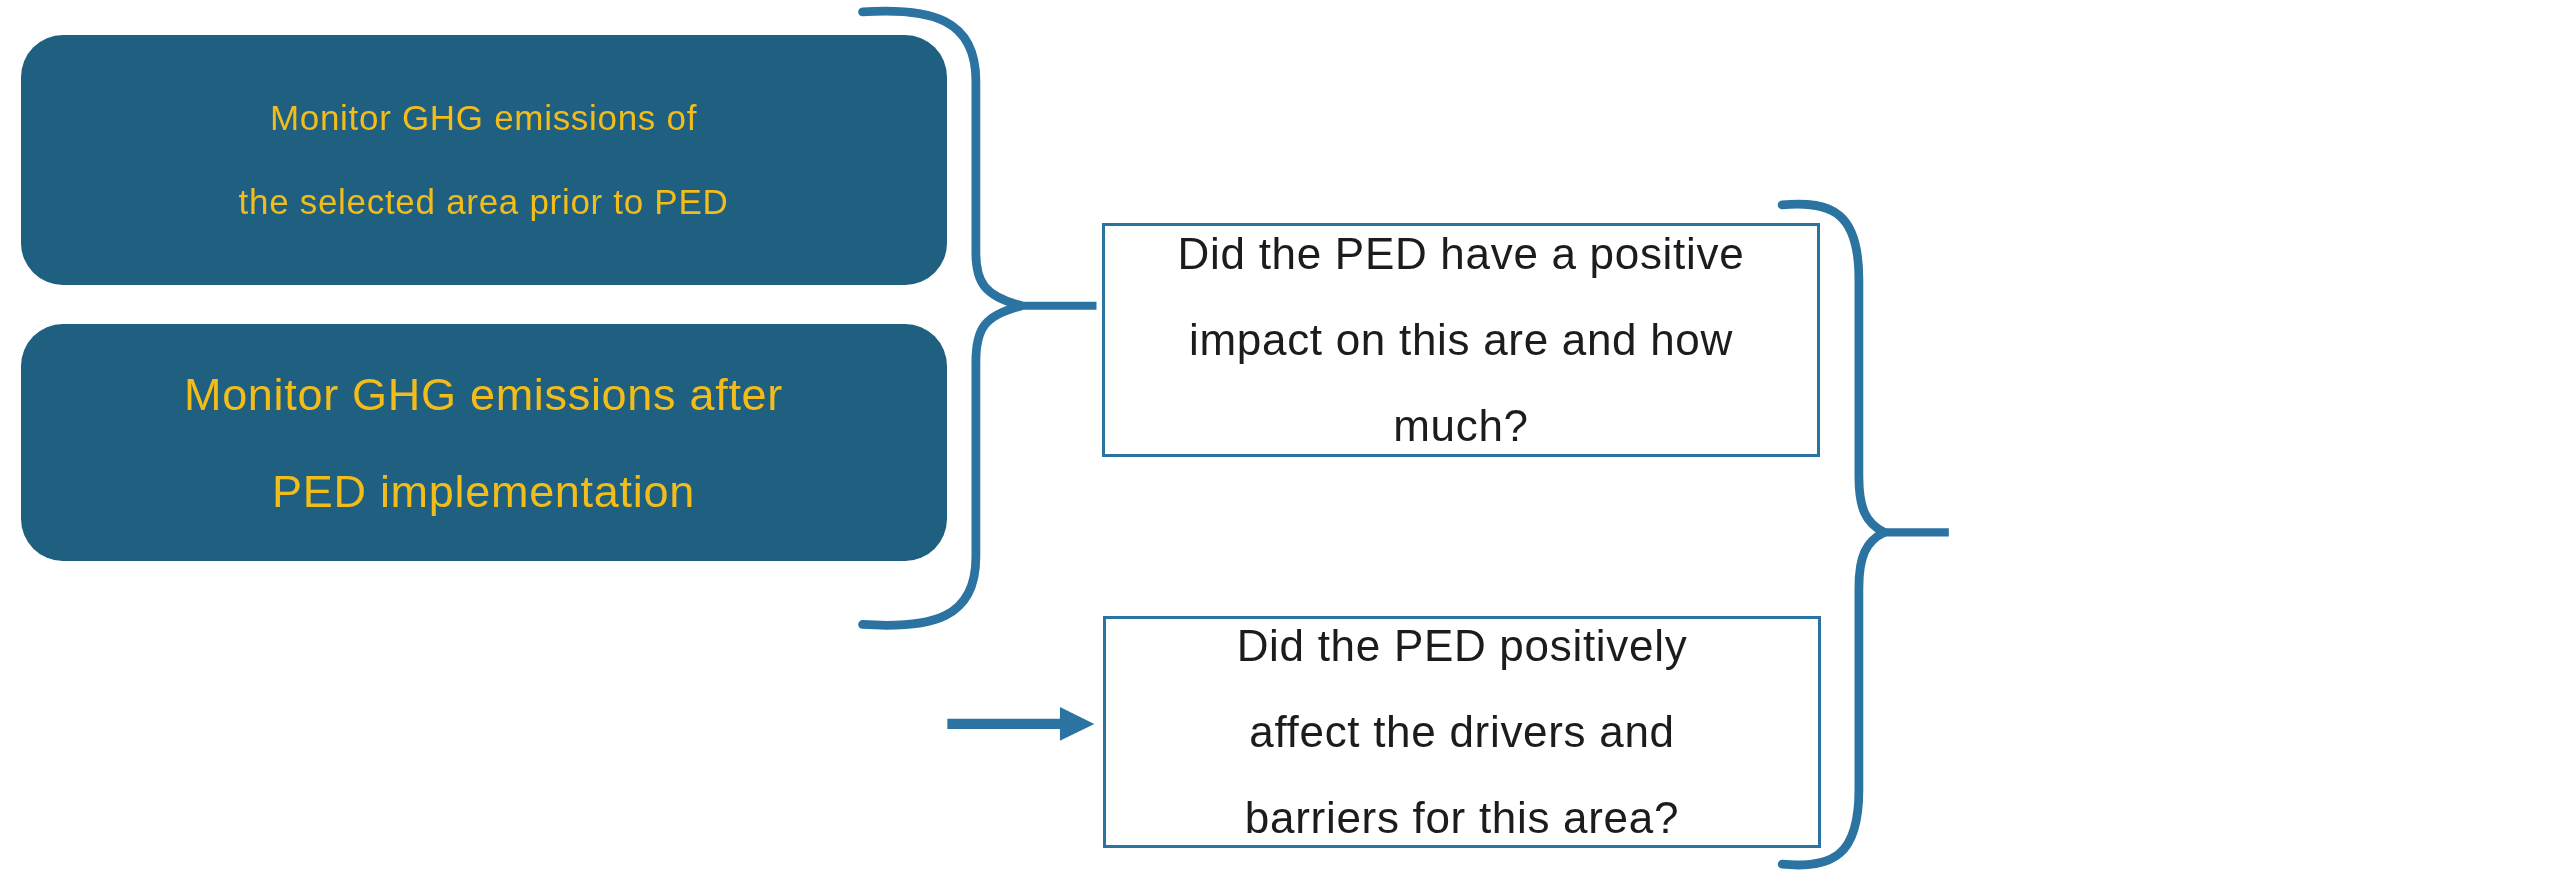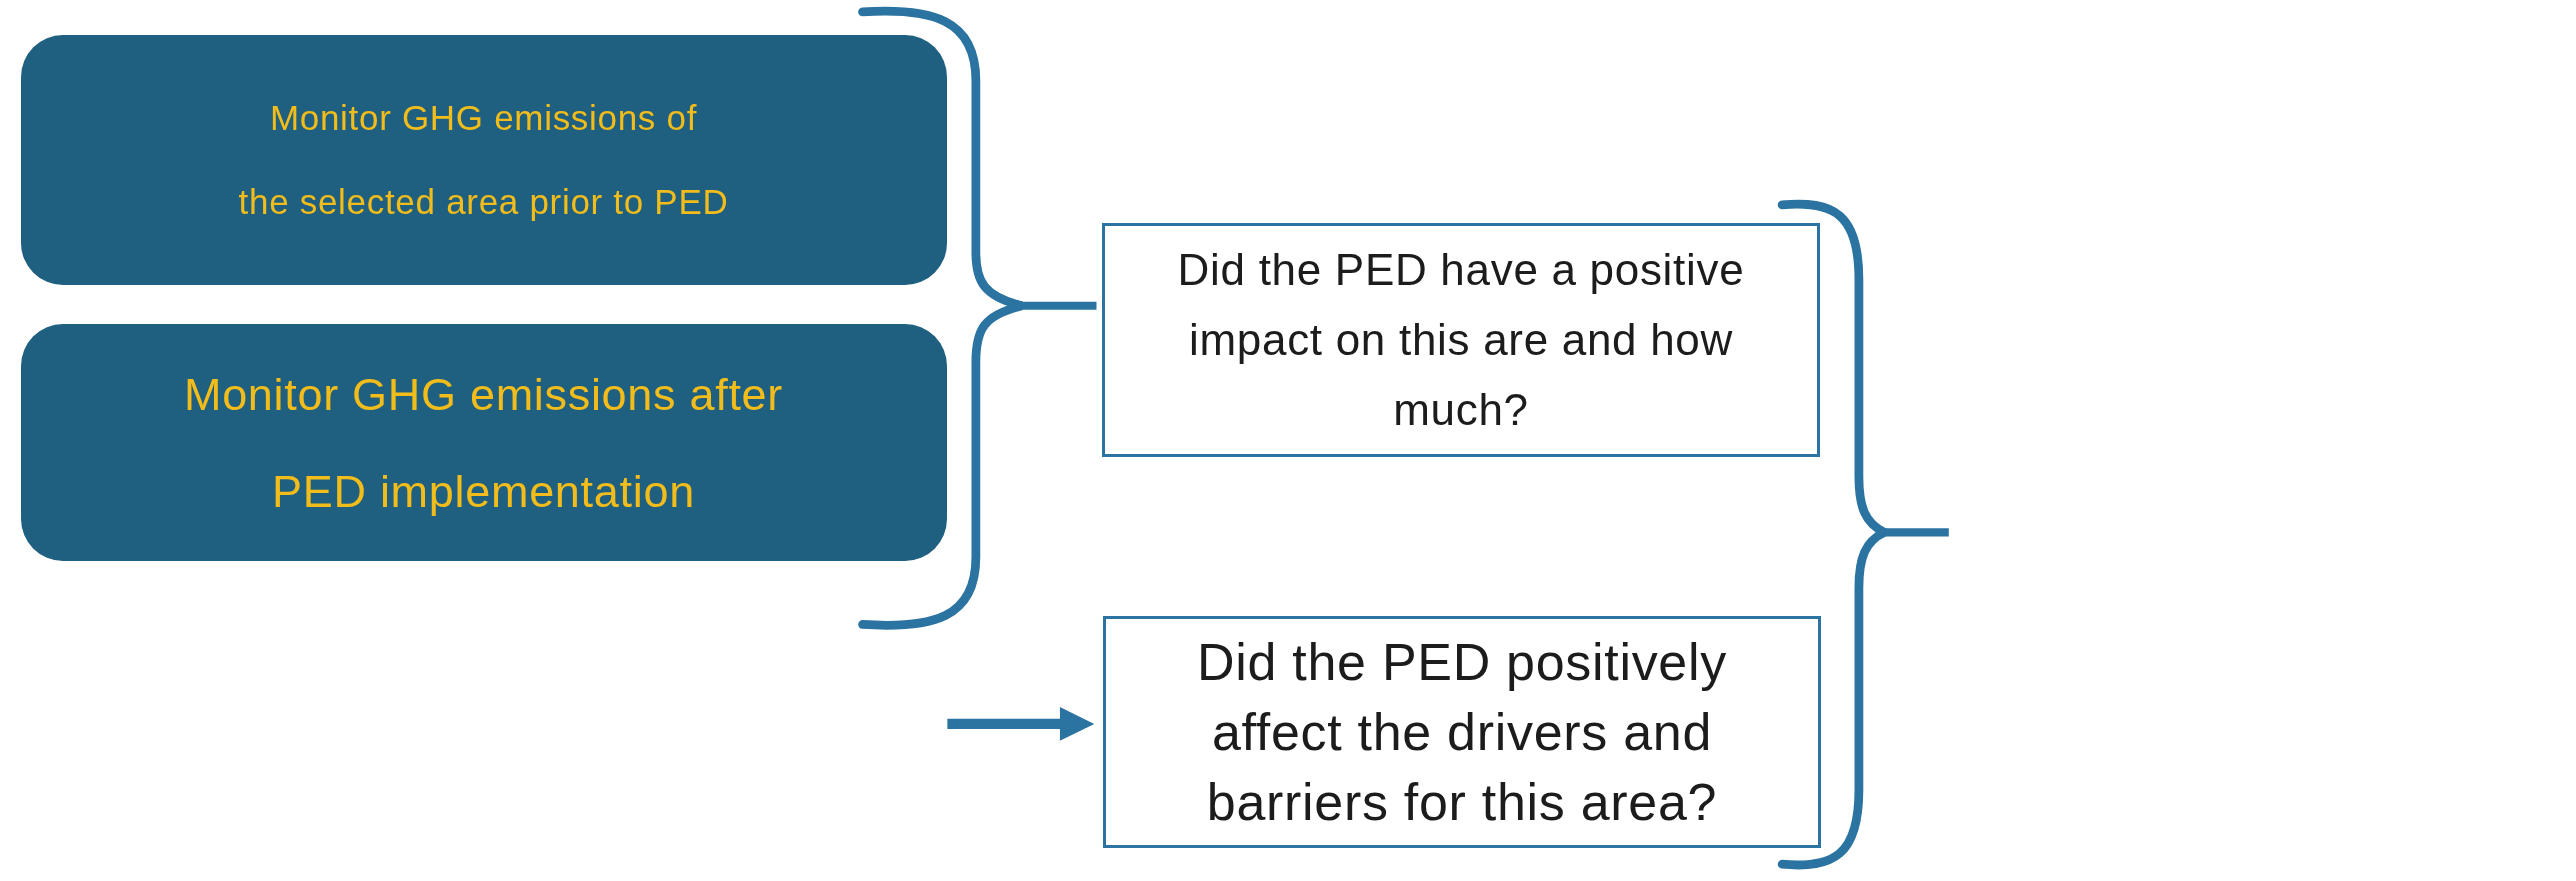--- a/index.html
+++ b/index.html
@@ -58,20 +58,21 @@
     background: var(--background, #FFFFFF);
     border: 3.7px solid var(--connector-teal, #2B73A0);
     box-sizing: border-box;
     display: flex;
     flex-direction: column;
     justify-content: center;
     align-items: center;
     text-align: right;
     color: var(--question-text-color, #1C1C1C);
     letter-spacing: 0.7px;
+    gap: 16px;
   }
   .tline, .qline { white-space: nowrap; }
 
   #box-baseline {
     left: 20.5px; top: 35px; width: 926px; height: 250px;
     font-size: 35px; line-height: 60px;
   }
   #box-after {
     left: 20.5px; top: 324px; width: 926px; height: 237px;
     font-size: 45px; line-height: 73px;
@@ -79,21 +80,21 @@
   #box-barriers {
     left: 20.5px; top: 621px; width: 926px; height: 241px;
     font-size: 45px; line-height: 73px;
   }
   #q-ghg {
     left: 1102px; top: 223px; width: 718px; height: 234px;
     font-size: 44px; line-height: 70px;
   }
   #q-barriers {
     left: 1103px; top: 616px; width: 718px; height: 232px;
-    font-size: 52px; line-height: 70px;
+    font-size: 44px; line-height: 70px;
   }
   #box-synthesis {
     left: 1952px; top: 420px; width: 613px; height: 234px;
     font-size: 44px; line-height: 70px;
   }
 </style>
 </head>
 <body>
 
 <div class="canvas">

